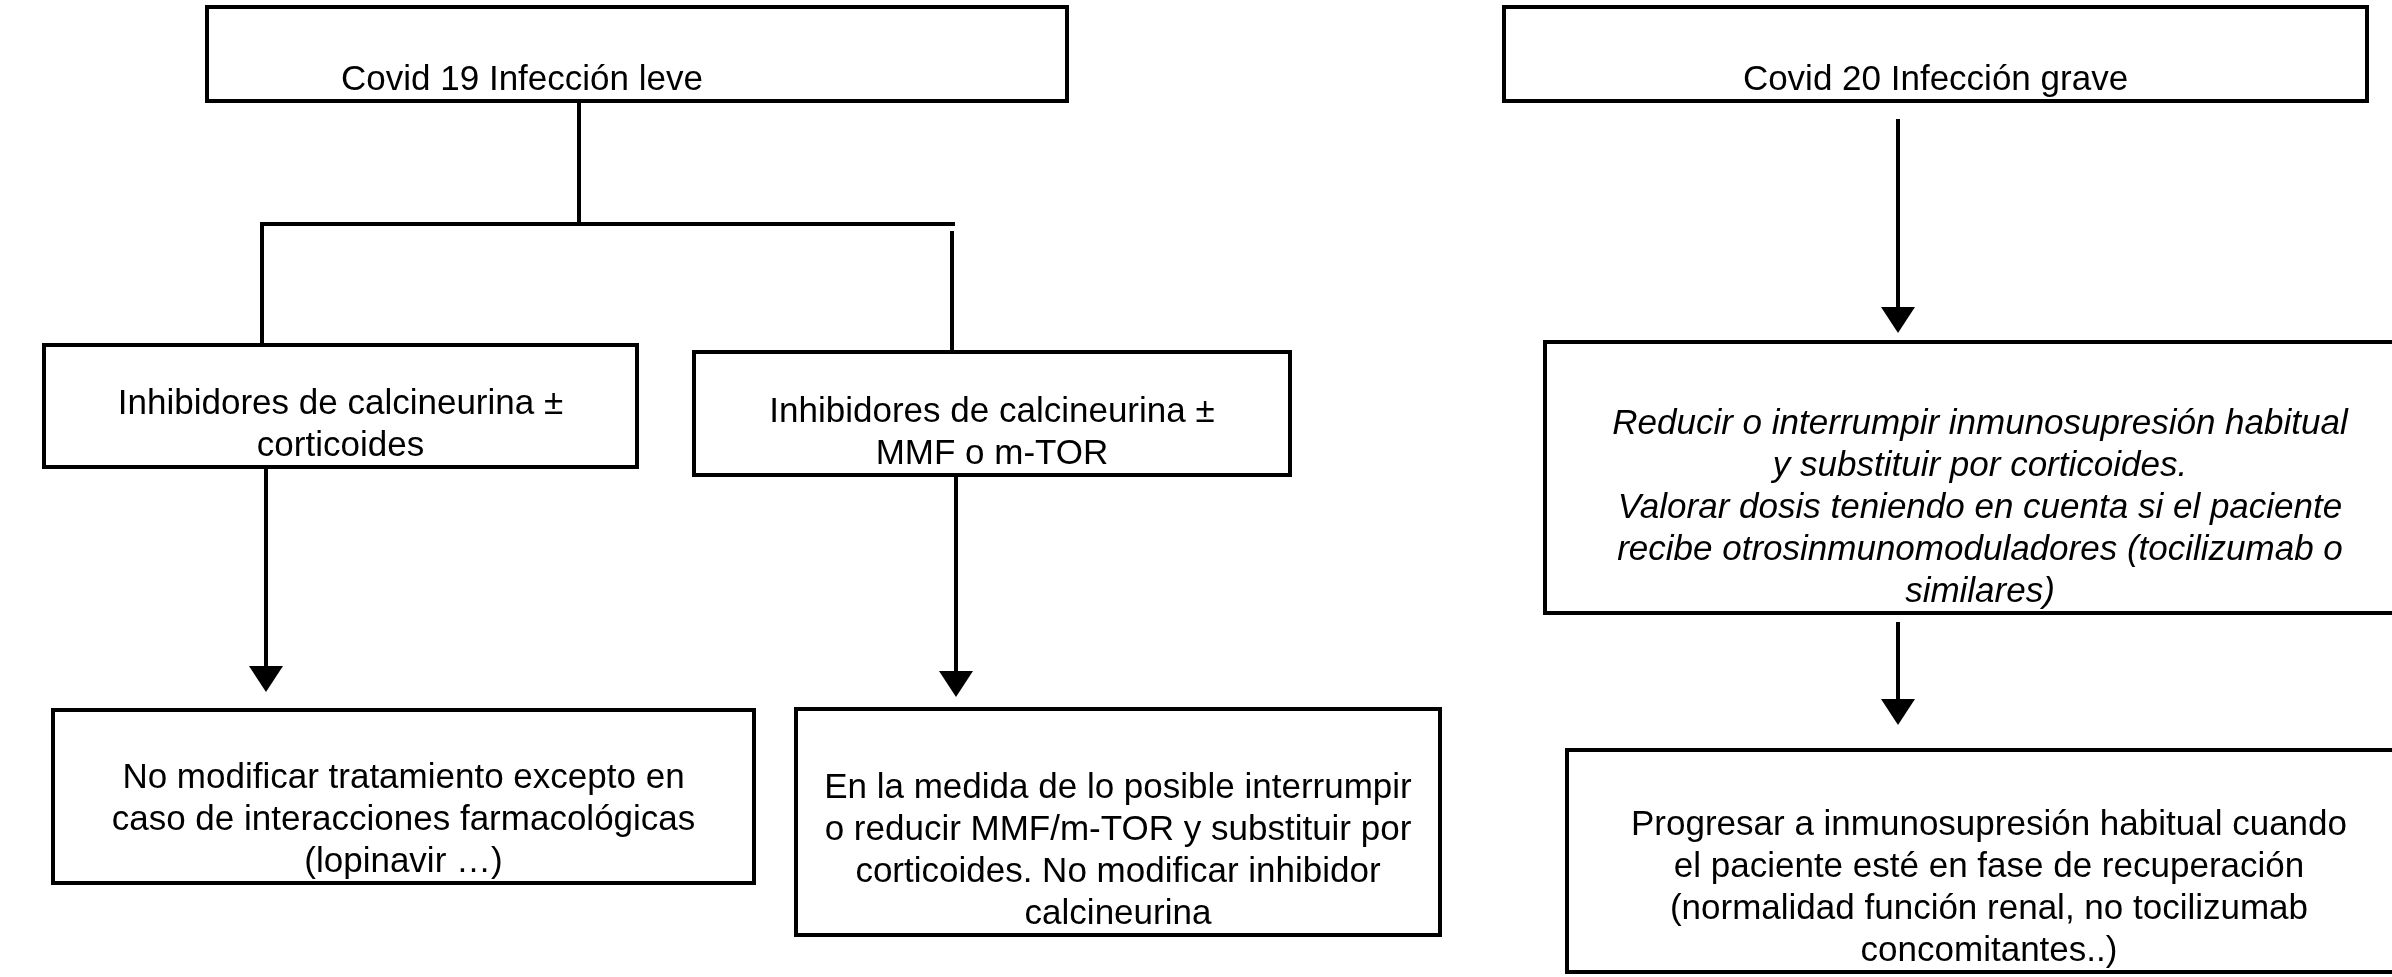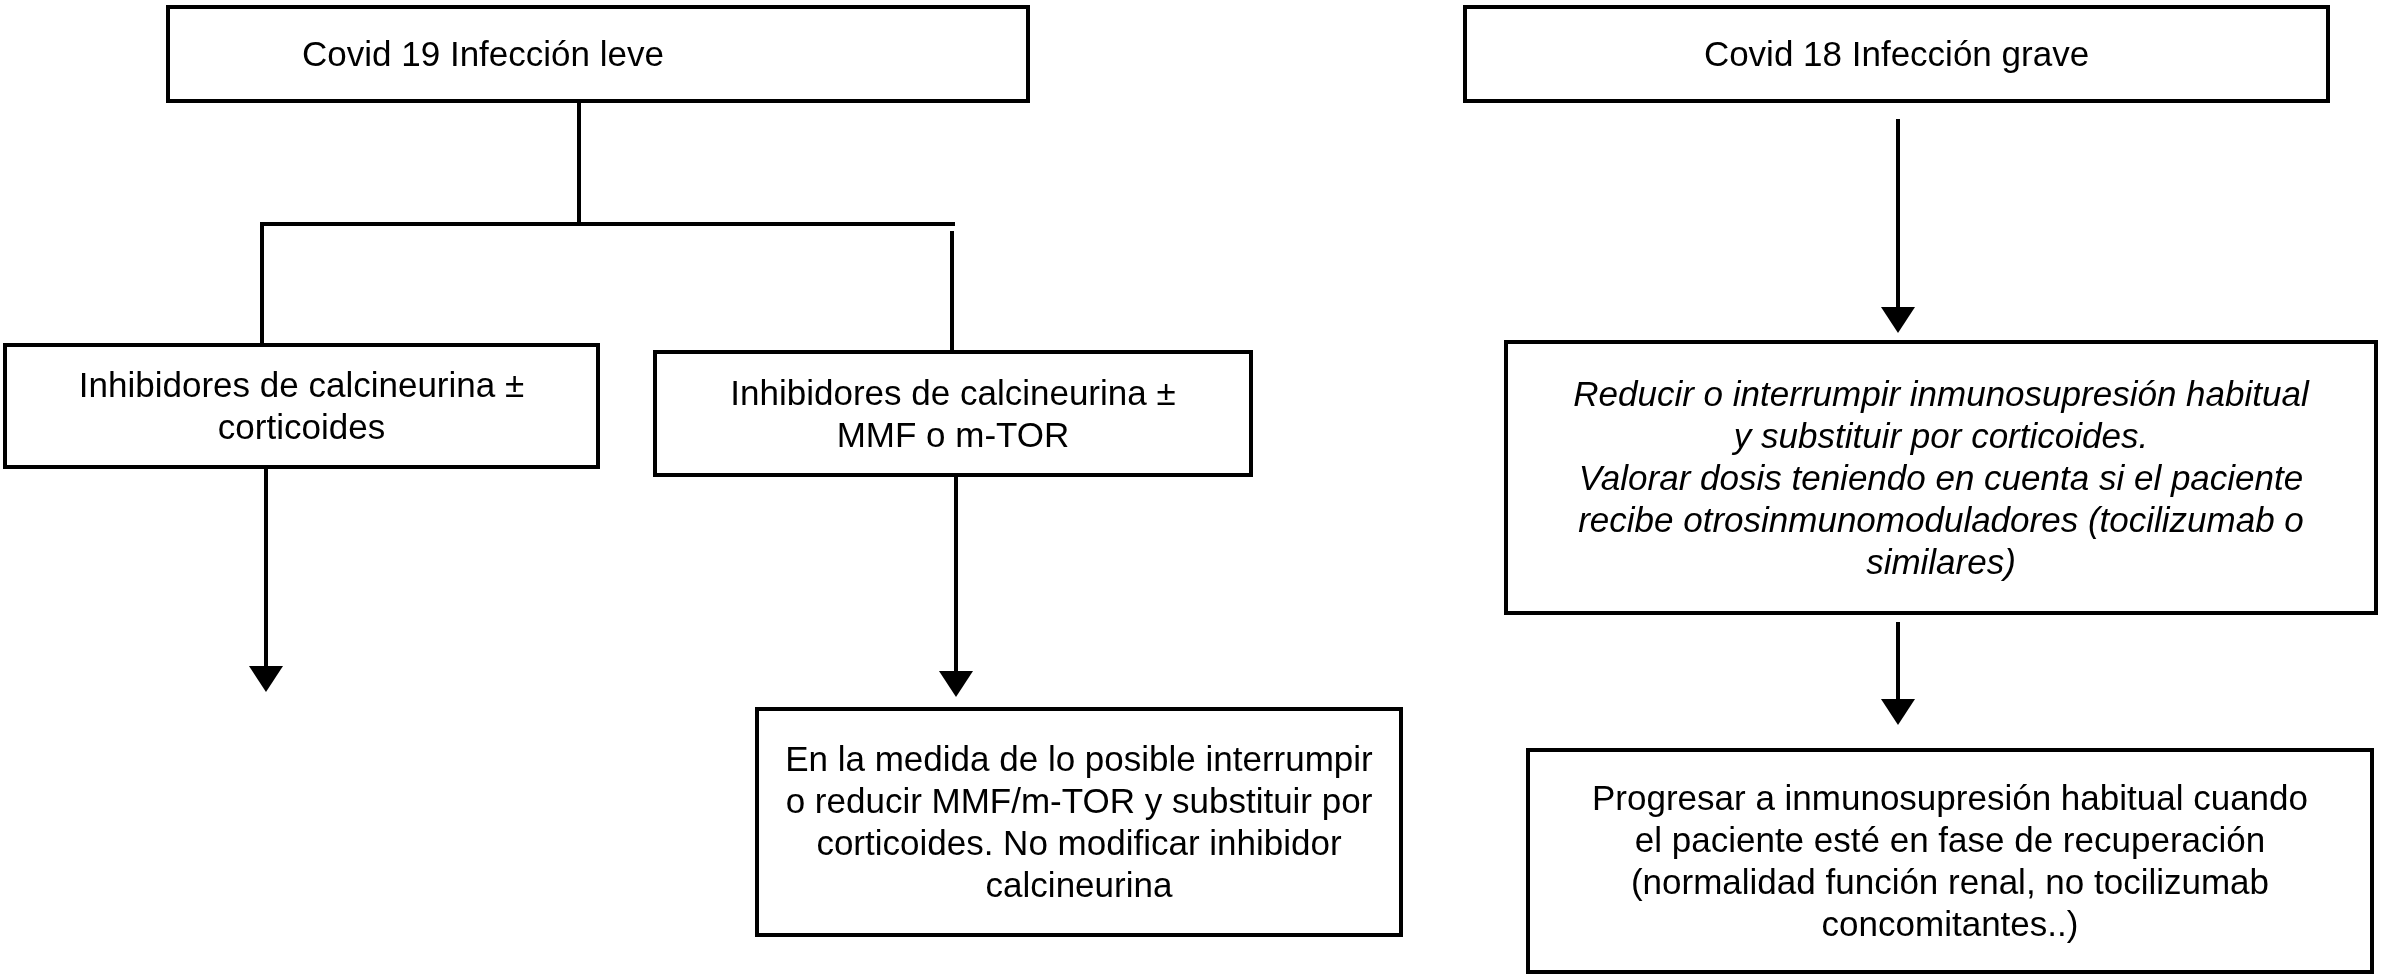--- a/index.html
+++ b/index.html
@@ -16,22 +16,23 @@
     height:977px;
     background:var(--bg);
     overflow:hidden;
   }
   .node{
     position:absolute;
     box-sizing:border-box;
     border:4px solid var(--box-border);
     background:var(--box-fill);
     display:flex;
-    align-items:center;
+    align-items:flex-end;
     justify-content:center;
+    margin-left:39px;
   }
   .node .label{
     display:block;
     width:100%;
     text-align:center;
     white-space:pre-line;
     font-size:35px;
     line-height:42px;
     color:var(--text);
   }
@@ -63,30 +64,35 @@
   <div class="node" style="left:3px; top:343px; width:597px; height:126px;">
     <span class="label">Inhibidores de calcineurina ±
 corticoides</span>
   </div>
 
   <div class="node" style="left:653px; top:350px; width:600px; height:127px;">
     <span class="label">Inhibidores de calcineurina ±
 MMF o m-TOR</span>
   </div>
 
+  <div class="node" style="left:12px; top:708px; width:705px; height:177px;">
+    <span class="label">No modificar tratamiento excepto en
+caso de interacciones farmacológicas
+(lopinavir …)</span>
+  </div>
 
   <div class="node" style="left:755px; top:707px; width:648px; height:230px;">
     <span class="label">En la medida de lo posible interrumpir
 o reducir MMF/m-TOR  y substituir por
 corticoides. No modificar inhibidor
 calcineurina</span>
   </div>
 
   <div class="node" style="left:1463px; top:5px; width:867px; height:98px;">
-    <span class="label">Covid 18 Infección grave</span>
+    <span class="label">Covid 20 Infección grave</span>
   </div>
 
   <div class="node" style="left:1504px; top:340px; width:874px; height:275px;font-style:italic;">
     <span class="label">Reducir o interrumpir inmunosupresión habitual
 y substituir por corticoides.
 Valorar dosis teniendo en cuenta si el paciente
 recibe otrosinmunomoduladores (tocilizumab o
 similares)</span>
   </div>
 

